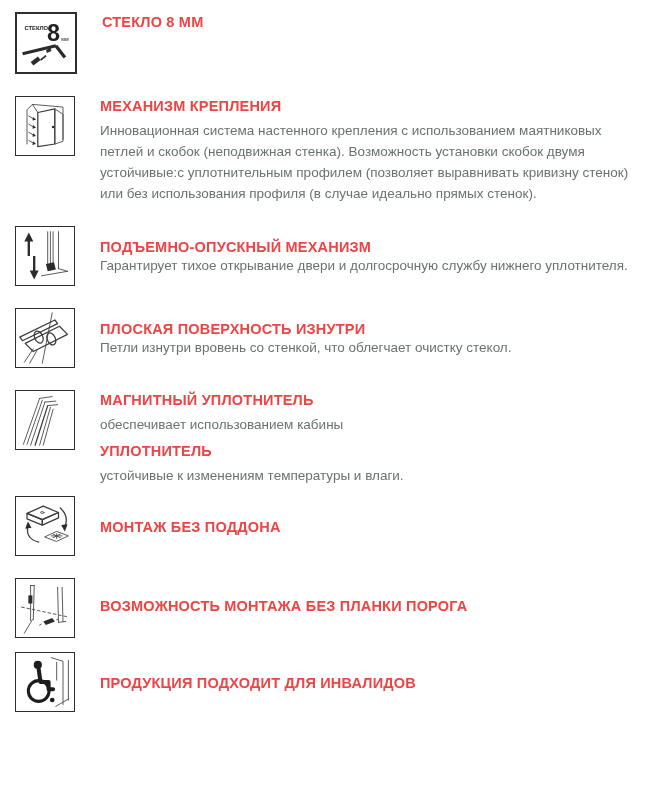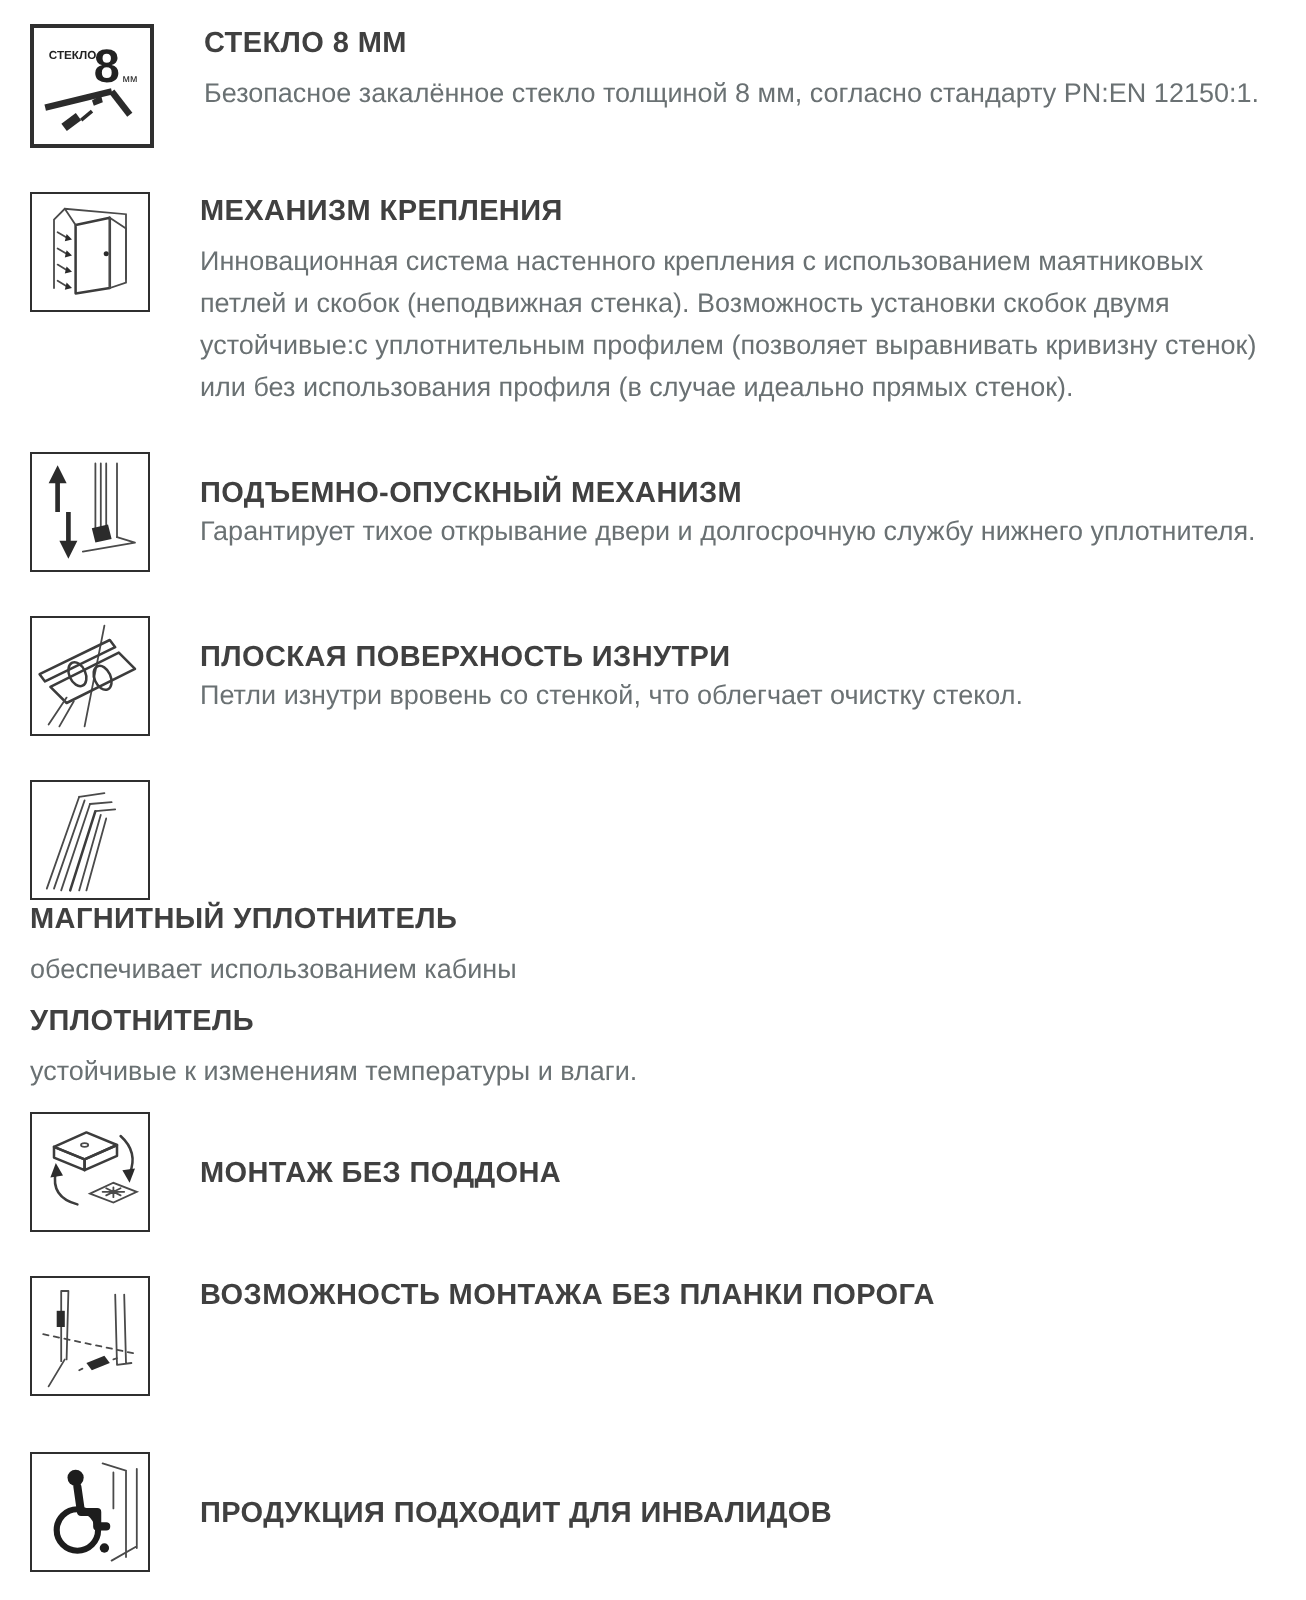--- a/index.html
+++ b/index.html
@@ -4,33 +4,33 @@
 <style>
   html,body { margin:0; padding:0; background:#ffffff; }
   body {
     width:653px; height:800px; overflow:hidden;
     font-family:"Liberation Sans", sans-serif;
     -webkit-font-smoothing:antialiased;
   }
   .features { padding:12px 10px 0 15px; }
   .feature { display:flex; align-items:flex-start; margin-bottom:22px; }
   .feature.center { align-items:center; }
-  .feature.mb-sm { margin-bottom:10px;flex-direction:column; }
-  .feature.mb-md { margin-bottom:28px; }
+  .feature.mb-sm { margin-bottom:10px; }
+  .feature.mb-md { margin-bottom:14px;align-items:center; }
   .icon-box {
     width:58px; height:58px; flex-shrink:0; margin-right:25px;
     border:1.5px solid #2f2f2f; background:#fff; box-sizing:content-box;
     display:flex; align-items:center; justify-content:center;
   }
   .icon-box.thick { border-width:2.5px; }
   .icon-box svg { display:block; }
   .feature-text { padding-top:2px; }
   .feature-title {
     margin:0 0 6px 0; font-size:14.5px; font-weight:bold;
-    color:#404040; letter-spacing:0.2px;
+    color:#ef4444; letter-spacing:0.2px;
   }
   .feature.center .feature-title { margin-bottom:0; }
   .feature-desc {
     margin:0; font-size:13.5px; line-height:21px;
     color:#6a7173; max-width:552px;
   }
   .feature-title.second { margin-top:8px; }
   .stroke { fill:none; stroke:#3c3c3c; stroke-width:1.4; stroke-linecap:round; stroke-linejoin:round; }
   .stroke-thin { fill:none; stroke:#4a4a4a; stroke-width:1; stroke-linecap:round; }
   .fill-dark { fill:#2b2b2b; stroke:none; }
@@ -48,21 +48,20 @@
         <text x="47" y="28" font-size="6" fill="#222" font-family="Liberation Sans, sans-serif">мм</text>
         <path d="M4,42 L41,33" fill="none" stroke="#2b2b2b" stroke-width="3.6"></path>
         <path d="M41,33 L51,46" fill="none" stroke="#2b2b2b" stroke-width="3.6"></path>
         <polygon class="fill-dark" points="13,51 21,45 24,49 16,55"></polygon>
         <path d="M24,49 L30,44" fill="none" stroke="#2b2b2b" stroke-width="2"></path>
         <polygon class="fill-dark" points="30,38 35,35 36,39 31,41"></polygon>
       </svg>
     </div>
     <div class="feature-text">
       <h3 class="feature-title">СТЕКЛО 8 ММ</h3>
-      <p class="feature-desc">Безопасное закалённое стекло толщиной 8 мм, согласно стандарту PN:EN 12150:1.</p>
     </div>
   </div>
 
   <div class="feature">
     <div class="icon-box">
       <svg width="54" height="54" viewBox="0 0 60 60">
         <path class="stroke-thin" d="M10,50 L10,12 L16,6 L50,9 L50,45"></path>
         <polygon class="stroke" points="22,15 41,11 41,50 22,53"></polygon>
         <polygon class="stroke-thin" points="41,11 50,17 50,47 41,50"></polygon>
         <path class="stroke-thin" d="M16,6 L22,15"></path>

